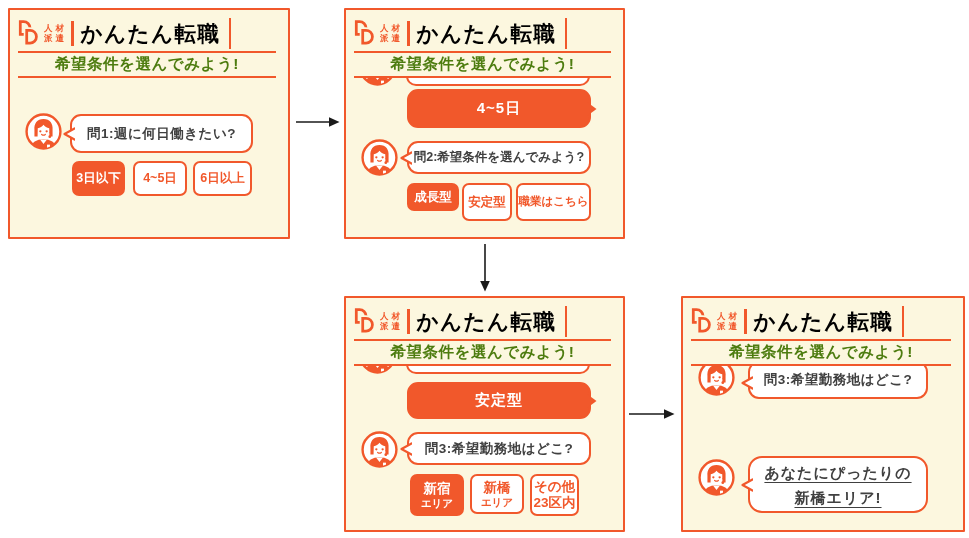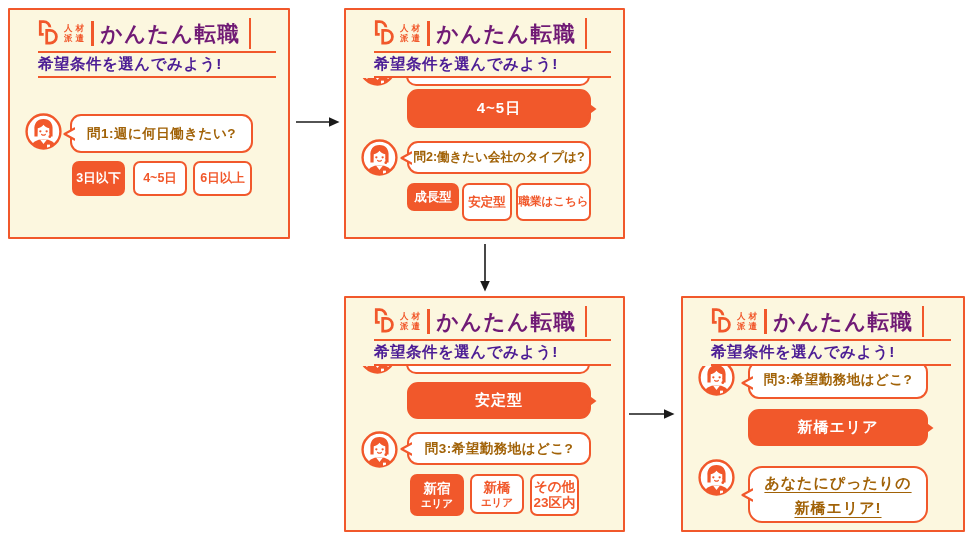--- a/index.html
+++ b/index.html
@@ -2,39 +2,39 @@
 <html><head>
 <meta charset="utf-8">
 <style>
   html,body{margin:0;padding:0;background:#FFFFFF;}
   body{width:969px;height:538px;font-family:"Liberation Sans","DejaVu Sans",sans-serif;}
   .canvas{position:relative;width:969px;height:538px;background:#FFFFFF;overflow:hidden;}
 
   .panel{position:absolute;background:#FCF7DF;border:2px solid #F1582B;box-sizing:border-box;border-radius:1px;}
 
   
-  .p-header{padding:7px 12px 0 28px;}
+  .p-header{padding:7px 12px 0 8px;}
   .logo-row{display:flex;align-items:center;height:32px;}
   .dd-mark{width:22px;height:26px;flex:0 0 auto;display:block;}
   .logo-sub{display:flex;flex-direction:column;justify-content:center;margin-left:4px;color:#F1582B;font-weight:700;font-size:8.5px;line-height:10px;letter-spacing:3px;white-space:nowrap;}
   .vbar{width:2.5px;height:25px;background:#F1582B;margin:0 7px 0 4px;flex:0 0 auto;}
   .vbar.tall{height:31px;margin:0 0 0 8px;}
-  .logo-title{color:#701a75;font-weight:700;font-size:21.5px;letter-spacing:1.5px;white-space:nowrap;}
+  .logo-title{color:#000000;font-weight:700;font-size:21.5px;letter-spacing:1.5px;white-space:nowrap;}
   .rule{border-top:2px solid #F1582B;margin-top:2px;}
   .rule.r2{margin-top:1px;}
-  .subtitle{color:#4c1d95;font-weight:700;font-size:15.5px;height:22px;line-height:22px;text-align:left;letter-spacing:0.5px;white-space:nowrap;}
+  .subtitle{color:#4d7c0f;font-weight:700;font-size:15.5px;height:22px;line-height:22px;text-align:center;letter-spacing:0.5px;white-space:nowrap;}
 
   
   .chat{position:absolute;left:0;right:0;top:68px;bottom:0;overflow:hidden;}
   .avatar{position:absolute;width:37px;height:37px;display:block;}
   .clip-av{position:absolute;left:13px;top:0;width:37px;height:8px;overflow:hidden;}
   .clip-av .avatar{position:static;margin-top:-29px;}
   .clip-bub{position:absolute;left:60px;top:-3px;width:184px;height:11px;background:#FFFFFF;border:2px solid #F1582B;border-top:none;border-radius:0 0 10px 10px;box-sizing:border-box;}
 
-  .bubble{position:absolute;box-sizing:border-box;background:#FFFFFF;border:2px solid #F1582B;border-radius:11px;color:#a16207;font-weight:700;display:flex;align-items:center;justify-content:center;font-size:12.5px;white-space:nowrap;}
+  .bubble{position:absolute;box-sizing:border-box;background:#FFFFFF;border:2px solid #F1582B;border-radius:11px;color:#404040;font-weight:700;display:flex;align-items:center;justify-content:center;font-size:12.5px;white-space:nowrap;}
   .bubble.q1{font-size:13.5px;letter-spacing:0.5px;}
   .bubble.filled{background:#F1582B;color:#FFFFFF;font-size:15px;letter-spacing:1px;border-radius:11px;}
   .bubble.result{flex-direction:column;line-height:25px;font-size:15px;letter-spacing:1px;border-radius:14px;}
   .u{text-decoration:underline;text-underline-offset:3.5px;}
 
   .tail-l{position:absolute;left:-10px;top:50%;transform:translateY(-50%);width:13px;height:16px;pointer-events:none;}
   .tail-r{position:absolute;right:-8px;top:50%;transform:translateY(-50%);width:10px;height:14px;pointer-events:none;}
   .tail-l svg,.tail-r svg{display:block;}
 
   .btn{position:absolute;box-sizing:border-box;background:#FFFFFF;border:2px solid #F1582B;border-radius:7px;color:#F1582B;font-weight:700;display:flex;flex-direction:column;align-items:center;justify-content:center;font-size:12.5px;line-height:1.15;padding:8px;font-family:inherit;cursor:pointer;white-space:nowrap;}
@@ -149,21 +149,21 @@
         <span class="tail-r">
             <svg width="10" height="14" viewBox="0 0 10 14">
               <use href="#sym-tail-r"></use>
             </svg>
           </span>
       </div>
       <svg class="avatar" style="left:15px;top:61px" viewBox="0 0 40 40">
           <use href="#sym-avatar"></use>
         </svg>
       <div class="bubble" style="left:61px;top:63px;width:184px;height:33px">
-        <span>問2:働きたい会社のタイプは?</span>
+        <span>問2:希望条件を選んでみよう?</span>
         <span class="tail-l">
             <svg width="13" height="16" viewBox="0 0 13 16">
               <use href="#sym-tail-l"></use>
             </svg>
           </span>
       </div>
       <button class="btn filled" style="left:61px;top:105px;width:52px;height:28px">成長型</button>
       <button class="btn" style="left:116px;top:105px;width:50px;height:38px">安定型</button>
       <button class="btn sm" style="left:170px;top:105px;width:75px;height:38px">職業はこちら</button>
     </div>
@@ -251,32 +251,24 @@
           <use href="#sym-avatar"></use>
         </svg>
       <div class="bubble q1" style="left:65px;top:-5px;width:180px;height:38px">
         <span>問3:希望勤務地はどこ?</span>
         <span class="tail-l" style="top:60%">
             <svg width="13" height="16" viewBox="0 0 13 16">
               <use href="#sym-tail-l"></use>
             </svg>
           </span>
       </div>
-      <div class="bubble filled" style="left:65px;top:43px;width:180px;height:37px">
-        <span>新橋エリア</span>
-        <span class="tail-r">
-            <svg width="10" height="14" viewBox="0 0 10 14">
-              <use href="#sym-tail-r"></use>
-            </svg>
-          </span>
-      </div>
       <svg class="avatar" style="left:15px;top:93px" viewBox="0 0 40 40">
           <use href="#sym-avatar"></use>
         </svg>
-      <div class="bubble result" style="left:65px;top:100px;width:180px;height:57px">
+      <div class="bubble result" style="left:65px;top:90px;width:180px;height:57px">
         <span class="u">あなたにぴったりの</span>
         <span class="u">新橋エリア!</span>
         <span class="tail-l">
             <svg width="13" height="16" viewBox="0 0 13 16">
               <use href="#sym-tail-l"></use>
             </svg>
           </span>
       </div>
     </div>
   </div>

